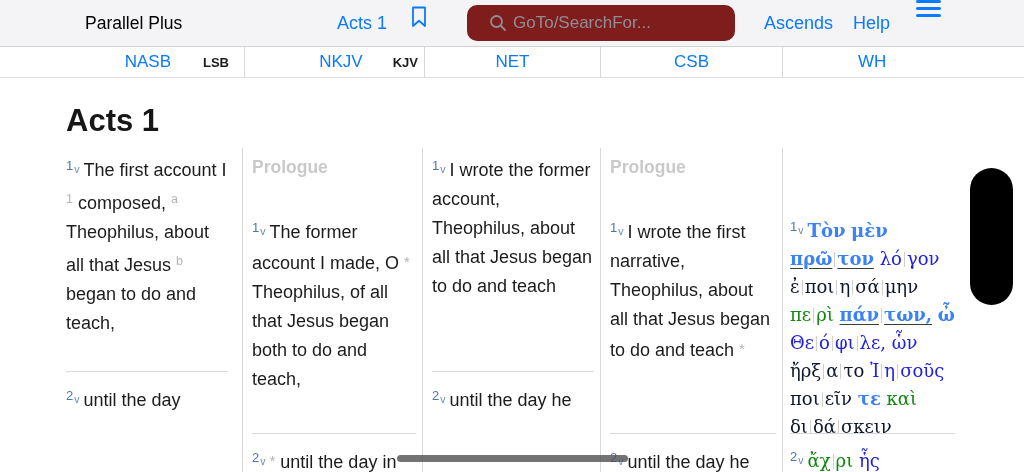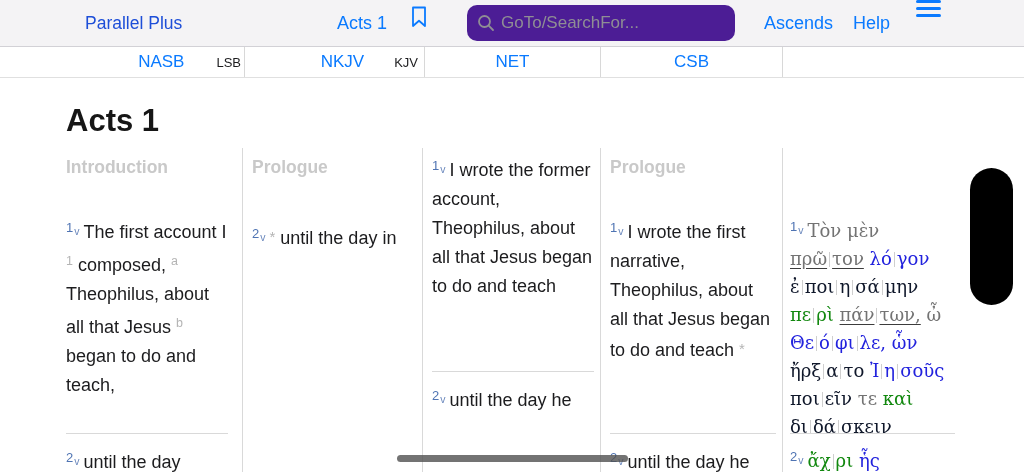--- a/index.html
+++ b/index.html
@@ -8,42 +8,42 @@
     background:#ffffff;
     font-family:"Liberation Sans","DejaVu Sans",sans-serif;
     -webkit-font-smoothing:antialiased;
   }
   
   .topbar{
     position:absolute;top:0;left:0;width:1024px;height:46px;
     background:#f4f3f5;border-bottom:1px solid #d2d1d6;z-index:5;
   }
   .topbar .titem{position:absolute;top:0;height:46px;line-height:46px;white-space:nowrap;}
-  .app-title{left:85px;font-size:17.5px;color:#1d4ed8;}
+  .app-title{left:85px;font-size:17.5px;color:#000000;}
   .reference{left:337px;font-size:18px;color:#0a7aff;cursor:pointer;}
   .bookmark{left:411px;top:12px;height:auto;line-height:0;cursor:pointer;}
   .searchbox{
     position:absolute;left:467px;top:5px;width:268px;height:36px;
-    background:#4c1d95;border-radius:10px;display:flex;align-items:center;
-    padding-left:10px;box-sizing:border-box;cursor:text;
+    background:#7f1d1d;border-radius:10px;display:flex;align-items:center;
+    padding-left:22px;box-sizing:border-box;cursor:text;
   }
   .search-ph{color:#8f8e94;font-size:17px;margin-left:6px;}
   .donate{left:764px;font-size:18px;color:#0a7aff;cursor:pointer;}
   .help{left:853px;font-size:18px;color:#0a7aff;cursor:pointer;}
   .hamburger{left:916px;top:16px;height:auto;line-height:0;cursor:pointer;}
   .hamburger .bar{width:25px;height:2.5px;background:#0a7aff;border-radius:2px;margin-bottom:4.5px;}
   
   .versionbar{
     position:absolute;top:47px;left:0;width:1024px;height:30px;background:#fff;
     border-bottom:1px solid #e0e0e0;display:flex;z-index:4;
   }
   .seg{height:100%;display:flex;align-items:center;box-sizing:border-box;}
   .seg .primary{color:#0a7aff;font-size:17px;cursor:pointer;}
-  .seg .secondary{color:#1c1c1e;font-size:13px;cursor:pointer;}
-  .seg0{width:245px;border-right:1px solid #d8d8d8;justify-content:flex-end;gap:32px;padding-right:3px;}
+  .seg .secondary{color:#1c1c1e;font-size:13px;cursor:pointer;font-weight:bold;}
+  .seg0{width:245px;border-right:1px solid #d8d8d8;justify-content:flex-end;gap:32px;padding-right:15px;}
   .seg1{width:180px;border-right:1px solid #d8d8d8;justify-content:flex-end;gap:30px;padding-right:6px;}
   .seg2{width:176px;border-right:1px solid #d8d8d8;justify-content:center;}
   .seg3{width:182px;border-right:1px solid #d8d8d8;justify-content:center;}
   .seg4{width:241px;justify-content:flex-start;padding-left:75px;}
   
   .page-title{position:absolute;left:66px;top:82px;font-size:31px;color:#161616;}
   .columns{position:absolute;top:148px;left:0;width:1024px;height:324px;display:flex;}
   .col{box-sizing:border-box;height:324px;}
   .col0{width:243px;padding-left:66px;padding-right:14px;border-right:1px solid #d9d9d9;}
   .col1{width:180px;padding-left:9px;padding-right:6px;border-right:1px solid #d9d9d9;}
@@ -56,21 +56,21 @@
   }
   .vcell{box-sizing:border-box;font-size:18px;line-height:29px;color:#1c1c1e;}
   .verse1{height:224px;border-bottom:1px solid #d9d9d9;padding-top:3px;overflow:hidden;}
   .verse2{padding-top:9px;}
   .gcell{font-family:"DejaVu Serif","Liberation Serif",serif;font-size:18px;line-height:28px;}
   .vnum{color:#4f74b3;font-size:13px;vertical-align:6px;font-family:"Liberation Sans",sans-serif;cursor:pointer;}
   .vcar{color:#6b88bd;font-size:10.5px;vertical-align:3px;margin-right:4px;margin-left:1px;font-family:"Liberation Sans",sans-serif;cursor:pointer;}
   .sup{color:#b4b4b4;font-size:12.5px;vertical-align:6px;cursor:pointer;}
   .star{color:#b4b4b4;font-size:15px;vertical-align:2px;cursor:pointer;}
   .gword{white-space:nowrap;}
-  .gk{color:#737373;}
+  .gk{color:#3b82f6;font-weight:bold;}
   .gr{color:#0f172a;}
   .gg{color:#12880f;}
   .gb{color:#2222dd;}
   .gu{text-decoration:underline;text-decoration-color:#3c3c3c;text-underline-offset:3px;}
   .sylsep{display:inline-block;width:1px;height:15px;background:#cfcfcf;margin:0 2px;vertical-align:-2px;}
   
   .vpill{
     position:absolute;left:970px;top:168px;width:43px;height:137px;
     background:#000;border-radius:22px;z-index:8;cursor:pointer;
   }
@@ -116,32 +116,35 @@
     <div class="seg seg1">
       <span class="primary">NKJV</span>
       <span class="secondary">KJV</span>
     </div>
     <div class="seg seg2">
       <span class="primary">NET</span>
     </div>
     <div class="seg seg3">
       <span class="primary">CSB</span>
     </div>
+    <div class="seg seg4">
+      <span class="primary">WH</span>
+    </div>
   </nav>
 
 <h1 class="page-title">Acts 1</h1>
 
 <main class="columns" id="columns">
     <div class="col col0">
-      <div class="heading">Introduction</div>
       <div class="vcell verse1"><span class="vnum">1</span><span class="vcar">v</span><span class="vtext">The first account I </span><span class="sup">1</span><span class="vtext"> composed, </span><span class="sup">a</span><span class="vtext"> Theophilus, about all that Jesus </span><span class="sup">b</span><span class="vtext"> began to do and teach,</span></div>
       <div class="vcell verse2"><span class="vnum">2</span><span class="vcar">v</span><span class="vtext">until the day</span></div>
     </div>
     <div class="col col1">
       <div class="heading">Prologue</div>
+      <div class="vcell verse1"><span class="vnum">1</span><span class="vcar">v</span><span class="vtext">The former account I made, O </span><span class="star">*</span><span class="vtext"> Theophilus, of all that Jesus began both to do and teach,</span></div>
       <div class="vcell verse2"><span class="vnum">2</span><span class="vcar">v</span><span class="star">*</span><span class="vtext"> until the day in</span></div>
     </div>
     <div class="col col2">
       <div class="vcell verse1"><span class="vnum">1</span><span class="vcar">v</span><span class="vtext">I wrote the former account, Theophilus, about all that Jesus began to do and teach</span></div>
       <div class="vcell verse2"><span class="vnum">2</span><span class="vcar">v</span><span class="vtext">until the day he</span></div>
     </div>
     <div class="col col3">
       <div class="heading">Prologue</div>
       <div class="vcell verse1"><span class="vnum">1</span><span class="vcar">v</span><span class="vtext">I wrote the first narrative, Theophilus, about all that Jesus began to do and teach </span><span class="star">*</span></div>
       <div class="vcell verse2"><span class="vnum">2</span><span class="vcar">v</span><span class="vtext">until the day he</span></div>

